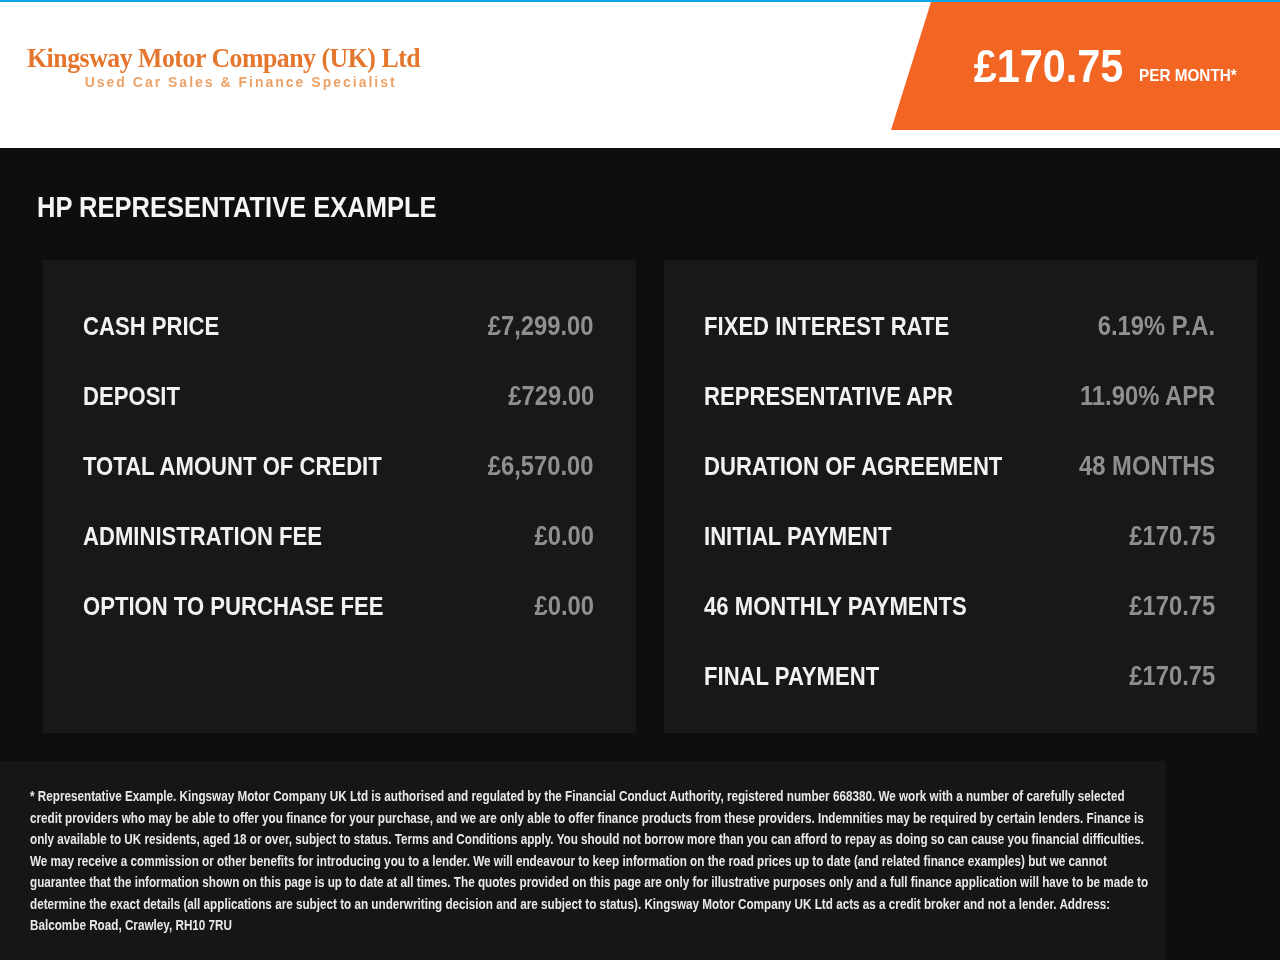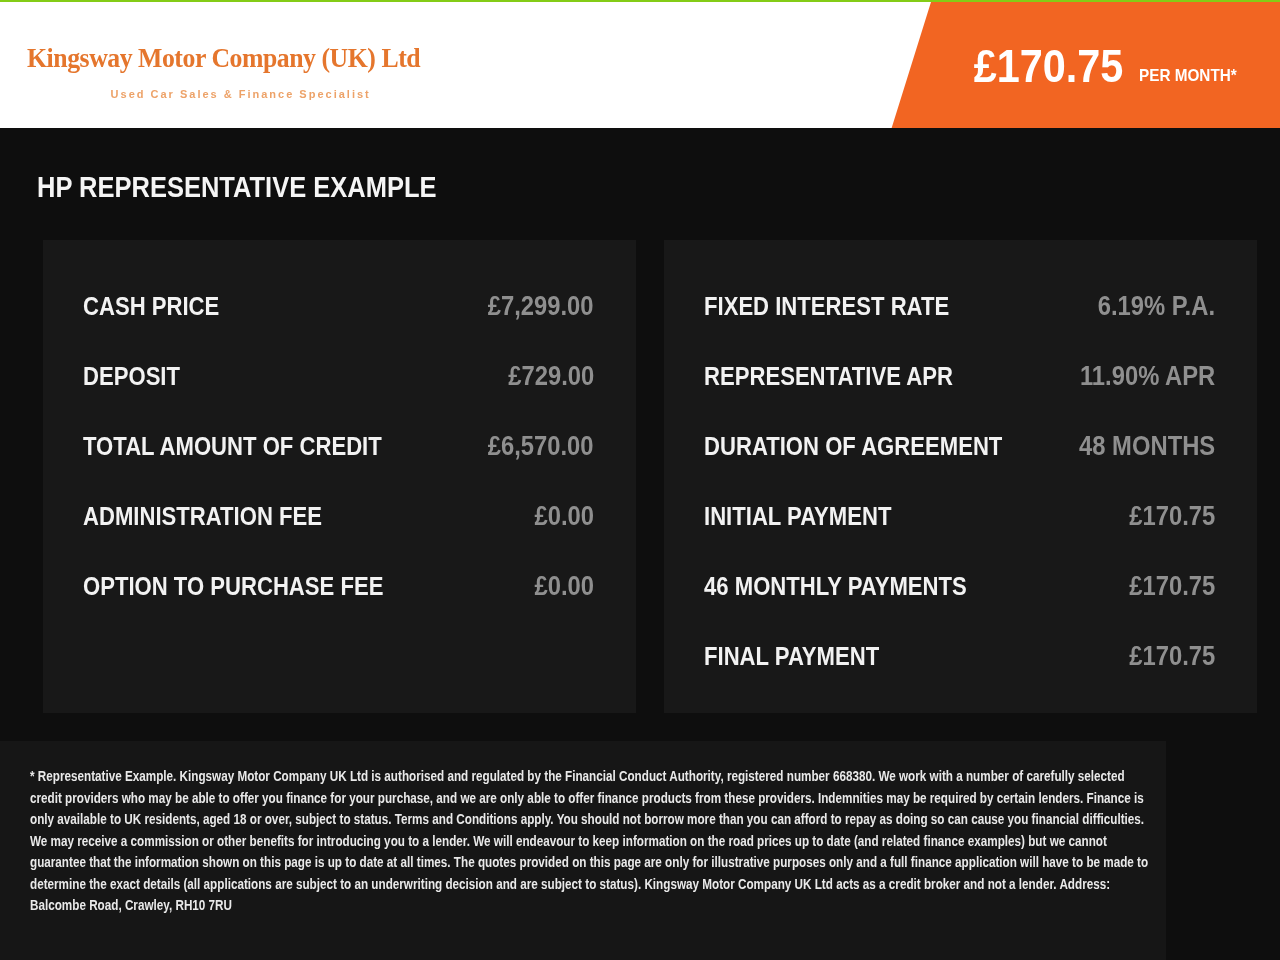--- a/index.html
+++ b/index.html
@@ -2,32 +2,32 @@
 <html><head>
 <meta charset="utf-8">
 <style>
   * { margin:0; padding:0; box-sizing:border-box; }
   html,body { width:1280px; height:960px; overflow:hidden; }
   body { font-family:"Liberation Sans", sans-serif; background:#0E0E0E; }
   .page { position:relative; width:1280px; height:960px; }
 
   
   .header {
-    position:relative; width:1280px; height:128px;
-    background:#FFFFFF; border-top:2px solid #84cc16;
+    position:relative; width:1280px; height:148px;
+    background:#FFFFFF; border-top:2px solid #0ea5e9;
   }
   .logo { position:absolute; left:27px; top:40px; display:inline-block; text-align:center; cursor:pointer; }
   .logo-title {
     font-family:"Liberation Serif", serif; font-weight:bold; font-size:28px;
     color:#E5762D; letter-spacing:-0.5px; white-space:nowrap;
     transform:scaleX(0.92); transform-origin:0 50%;
   }
   .logo-tagline {
-    font-size:11px; font-weight:bold; color:#EDA268; letter-spacing:2px;
-    margin-top:14px; white-space:nowrap;
+    font-size:14px; font-weight:bold; color:#EDA268; letter-spacing:2px;
+    margin-top:0; white-space:nowrap;
   }
   .price-banner {
     position:absolute; top:0; left:891px; width:389px; height:128px;
     background:#F26522;
     -webkit-clip-path:polygon(40px 0, 100% 0, 100% 100%, 0 100%);
     clip-path:polygon(40px 0, 100% 0, 100% 100%, 0 100%);
     display:flex; align-items:center; justify-content:center; padding-left:34px;
   }
   .banner-price {
     font-size:46px; font-weight:bold; color:#FFFFFF; white-space:nowrap;

